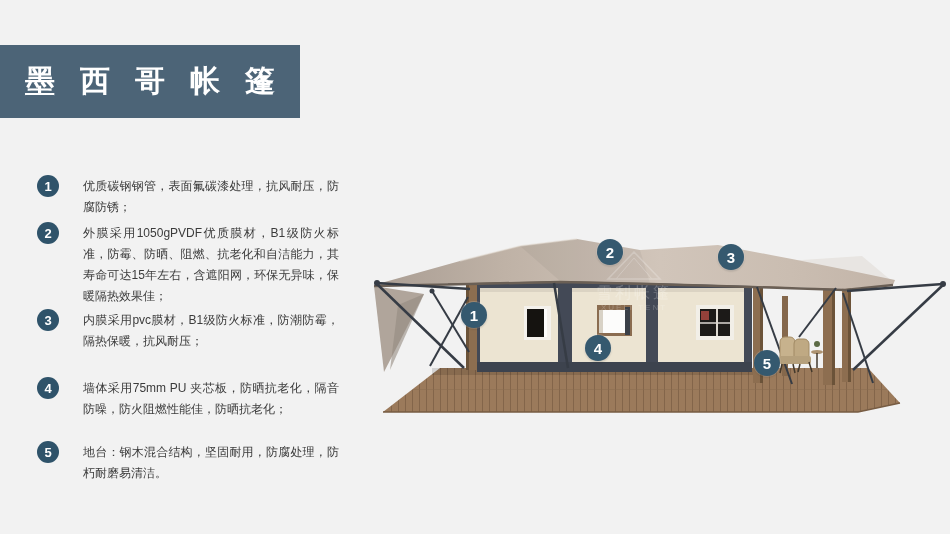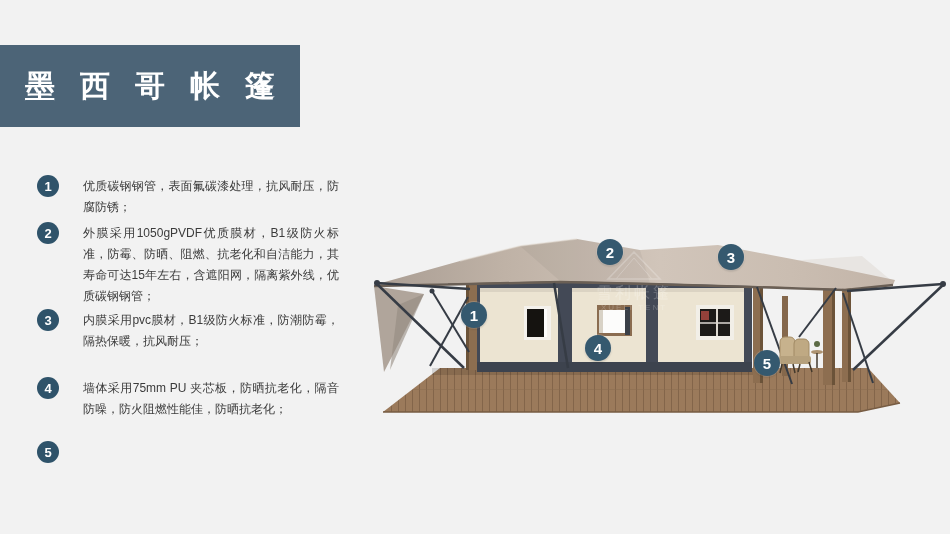--- a/index.html
+++ b/index.html
@@ -2,21 +2,21 @@
 <html><head>
 <meta charset="utf-8">
 <style>
   html,body { margin:0; padding:0; background:#f2f2f2; }
   .slide {
     position:relative; width:950px; height:534px; background:#f2f2f2;
     overflow:hidden; font-family:"Liberation Sans", sans-serif;
   }
   
   .title-box {
-    position:absolute; left:0; top:45px; width:300px; height:82px;
+    position:absolute; left:0; top:45px; width:300px; height:73px;
     background:#4c6477; display:flex; align-items:center; justify-content:flex-start;
   }
   .title-box h1 {
     margin:0; color:#ffffff; font-size:30px; font-weight:bold;
     letter-spacing:25px; padding-left:25px; white-space:nowrap;
   }
   
   .feature { position:absolute; left:37px; width:320px; display:flex; align-items:flex-start; }
   .f1 { top:176px; } .f2 { top:223px; } .f3 { top:310px; } .f4 { top:378px; } .f5 { top:442px; }
   .feature .num-badge {
@@ -48,32 +48,33 @@
   <div class="title-box">
     <h1>墨西哥帐篷</h1>
   </div>
 
   <div class="feature f1">
     <span class="num-badge">1</span>
     <p class="txt">优质碳钢钢管，表面氟碳漆处理，抗风耐压，防腐防锈；</p>
   </div>
   <div class="feature f2">
     <span class="num-badge">2</span>
-    <p class="txt">外膜采用1050gPVDF优质膜材，B1级防火标准，防霉、防晒、阻燃、抗老化和自洁能力，其寿命可达15年左右，含遮阳网，隔离紫外线，优质碳钢钢管；</p>
+    <p class="txt">外膜采用1050gPVDF优质膜材，B1级防火标准，防霉、防晒、阻燃、抗老化和自洁能力，其寿命可达15年左右，含遮阳网，环保无异味，保暖隔热效果佳；</p>
   </div>
   <div class="feature f3">
     <span class="num-badge">3</span>
     <p class="txt">内膜采用pvc膜材，B1级防火标准，防潮防霉，隔热保暖，抗风耐压；</p>
   </div>
   <div class="feature f4">
     <span class="num-badge">4</span>
     <p class="txt">墙体采用75mm PU 夹芯板，防晒抗老化，隔音防噪，防火阻燃性能佳，防晒抗老化；</p>
   </div>
   <div class="feature f5">
     <span class="num-badge">5</span>
+    <p class="txt">地台：钢木混合结构，坚固耐用，防腐处理，防朽耐磨易清洁。</p>
   </div>
 
   <div class="figure">
     <svg width="600" height="215" viewBox="350 210 600 215">
       <defs>
         <linearGradient id="roofG" x1="0" y1="0" x2="1" y2="0">
           <stop offset="0" stop-color="#a99d93"></stop>
           <stop offset="0.25" stop-color="#bfb2a6"></stop>
           <stop offset="0.55" stop-color="#d1c5ba"></stop>
           <stop offset="0.8" stop-color="#cabdb1"></stop>

